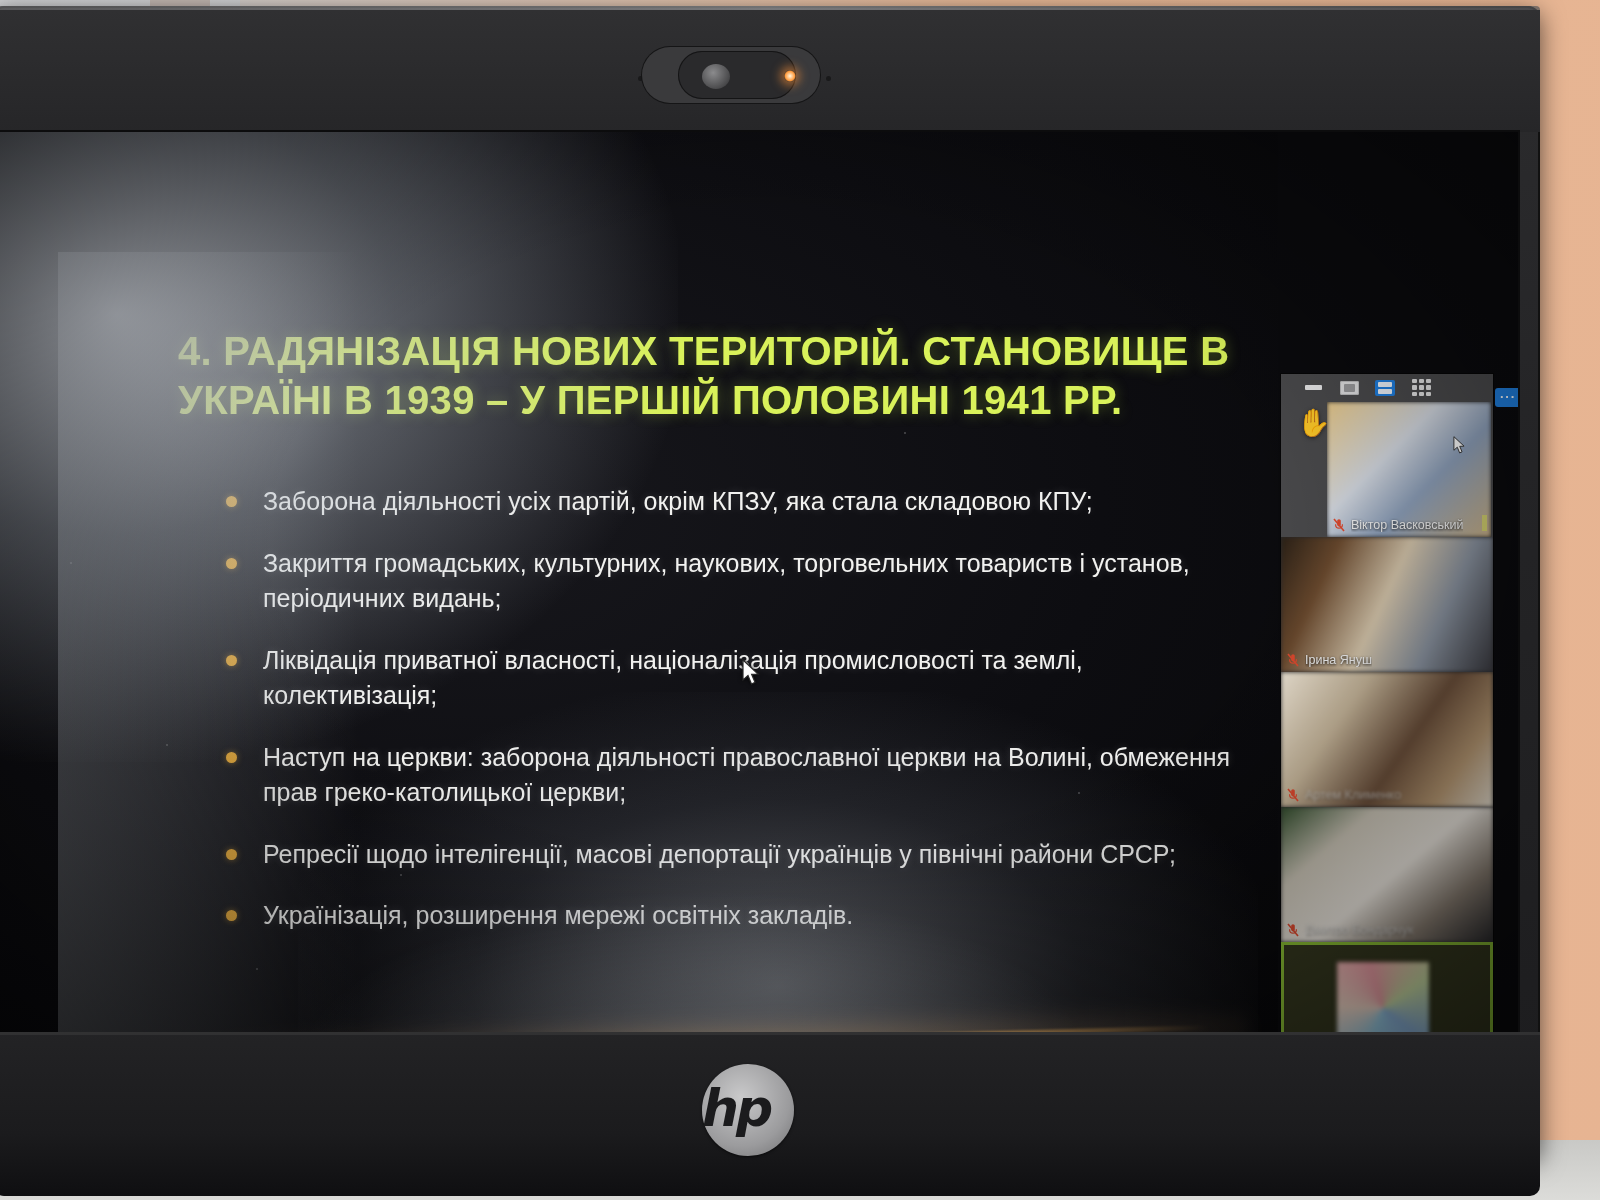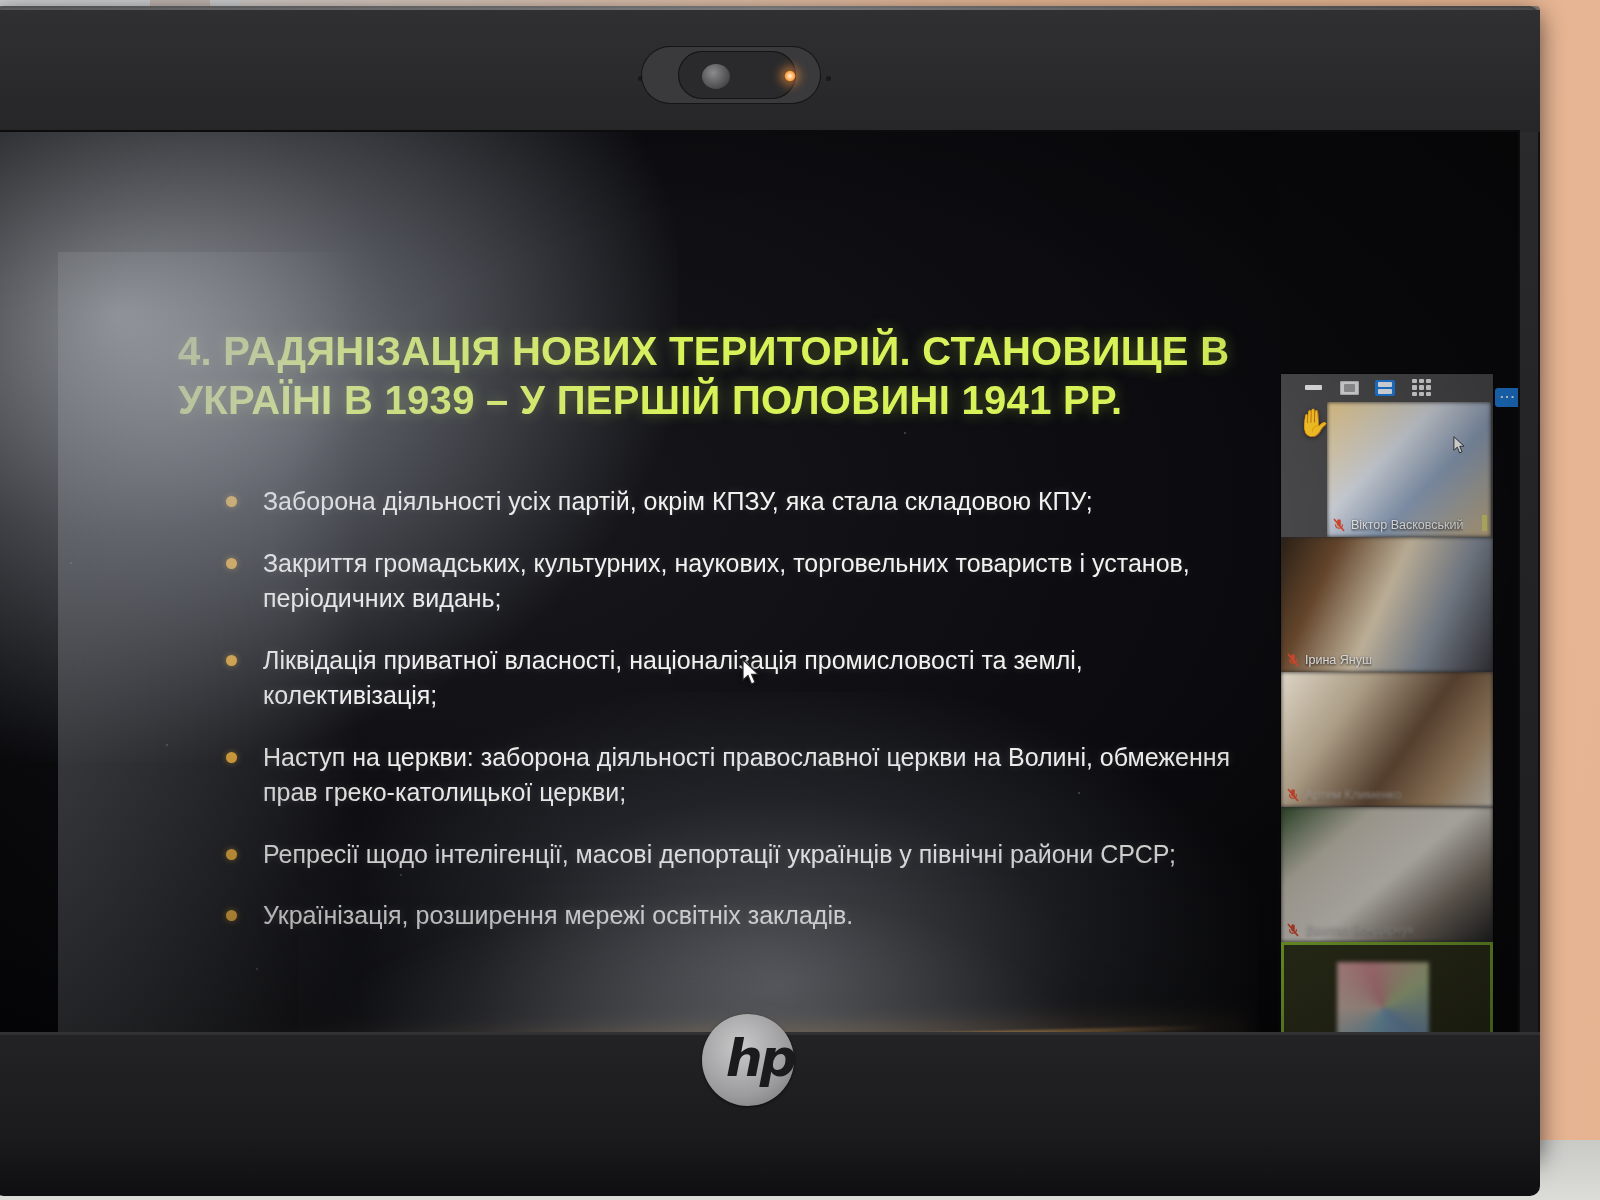--- a/index.html
+++ b/index.html
@@ -138,23 +138,23 @@
   
   .avatar-box{position:absolute;left:56px;top:20px;width:92px;height:84px;
        background:conic-gradient(from 200deg at 50% 55%,#9bd0e8,#f3d9c9,#f0a0a8,#cfe2a8,#8fb7e0,#9bd0e8);
        filter:blur(2px);box-shadow:0 0 0 1px rgba(0,0,0,.35);}
 
   
   .deck{position:absolute;left:0;top:1026px;width:1546px;height:164px;
        background:linear-gradient(180deg,#232325 0%,#1b1b1d 62%,#0f0f11 100%);
        border-radius:0 0 10px 10px;}
   .deck-edge{position:absolute;left:0;top:0;width:100%;height:3px;background:#3a3a3c;opacity:.6;}
-  .hp-badge{position:absolute;left:708px;top:1008px;width:92px;height:92px;border-radius:50%;
+  .hp-badge{position:absolute;left:708px;top:1058px;width:92px;height:92px;border-radius:50%;
        background:radial-gradient(circle at 42% 36%,#c9c9ca,#9b9b9d 62%,#6e6e70 100%);
-       display:flex;align-items:center;justify-content:flex-end;
+       display:flex;align-items:center;justify-content:flex-start;
        box-shadow:0 1px 3px rgba(0,0,0,.6);}
   .hp-badge span{font-family:"DejaVu Sans",sans-serif;font-size:52px;font-weight:700;
        font-style:italic;color:#1b1b1d;letter-spacing:-3px;line-height:1;
        transform:translateY(-2px);}
 </style>
 </head>
 <body>
 
 <div id="scene">
 

